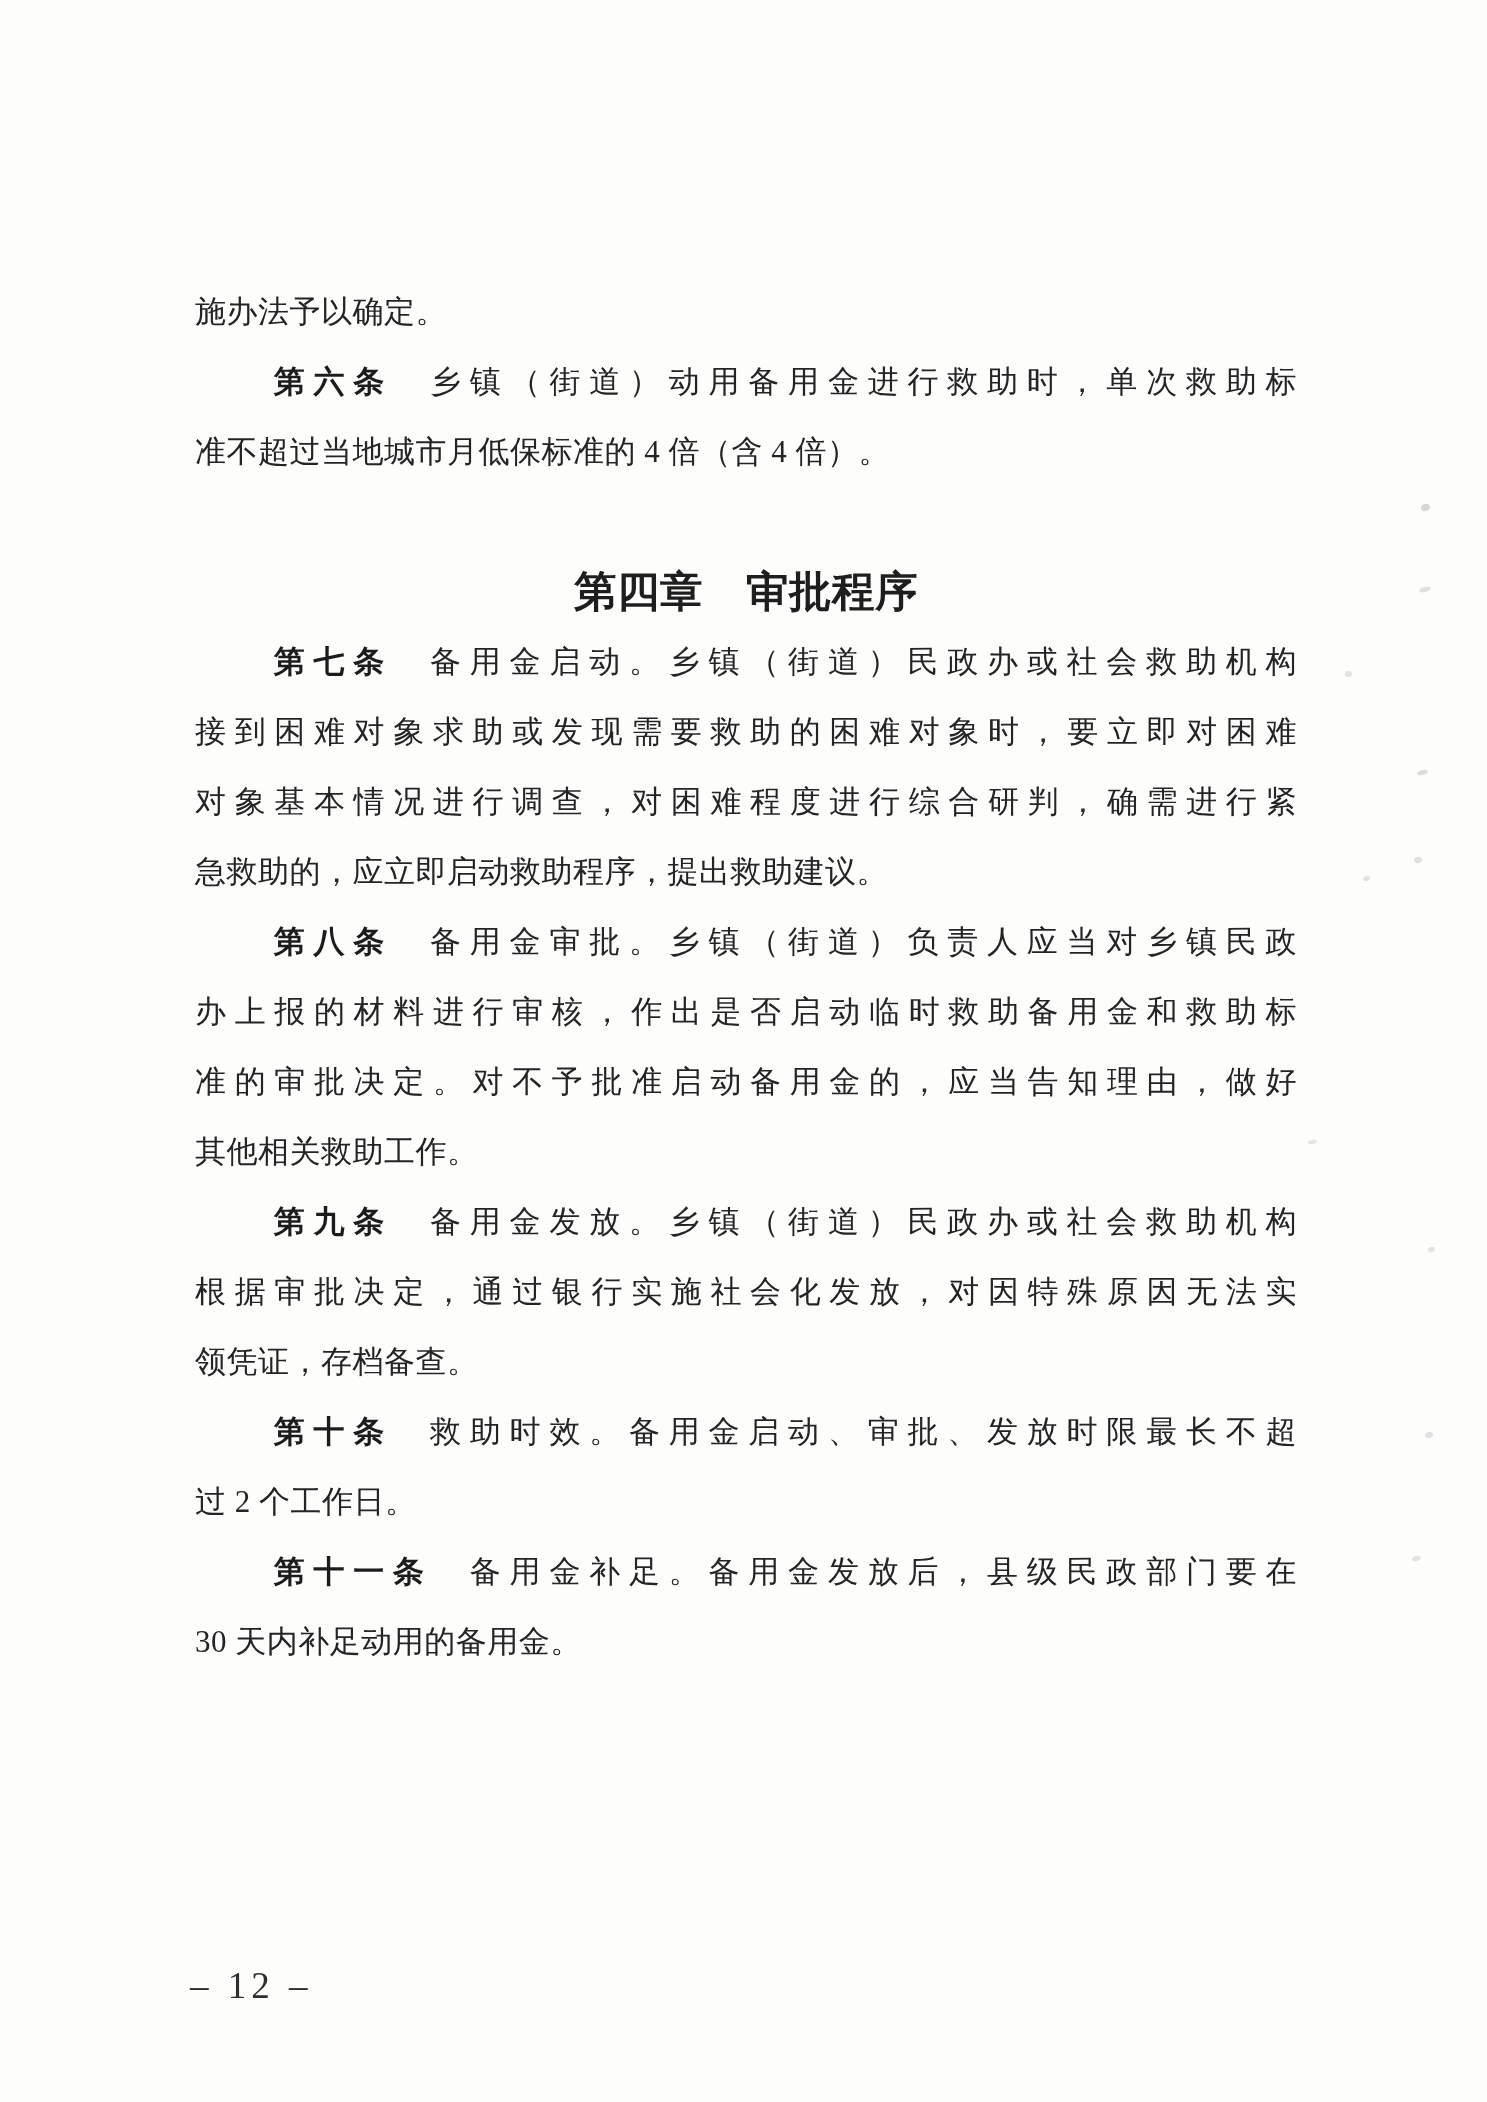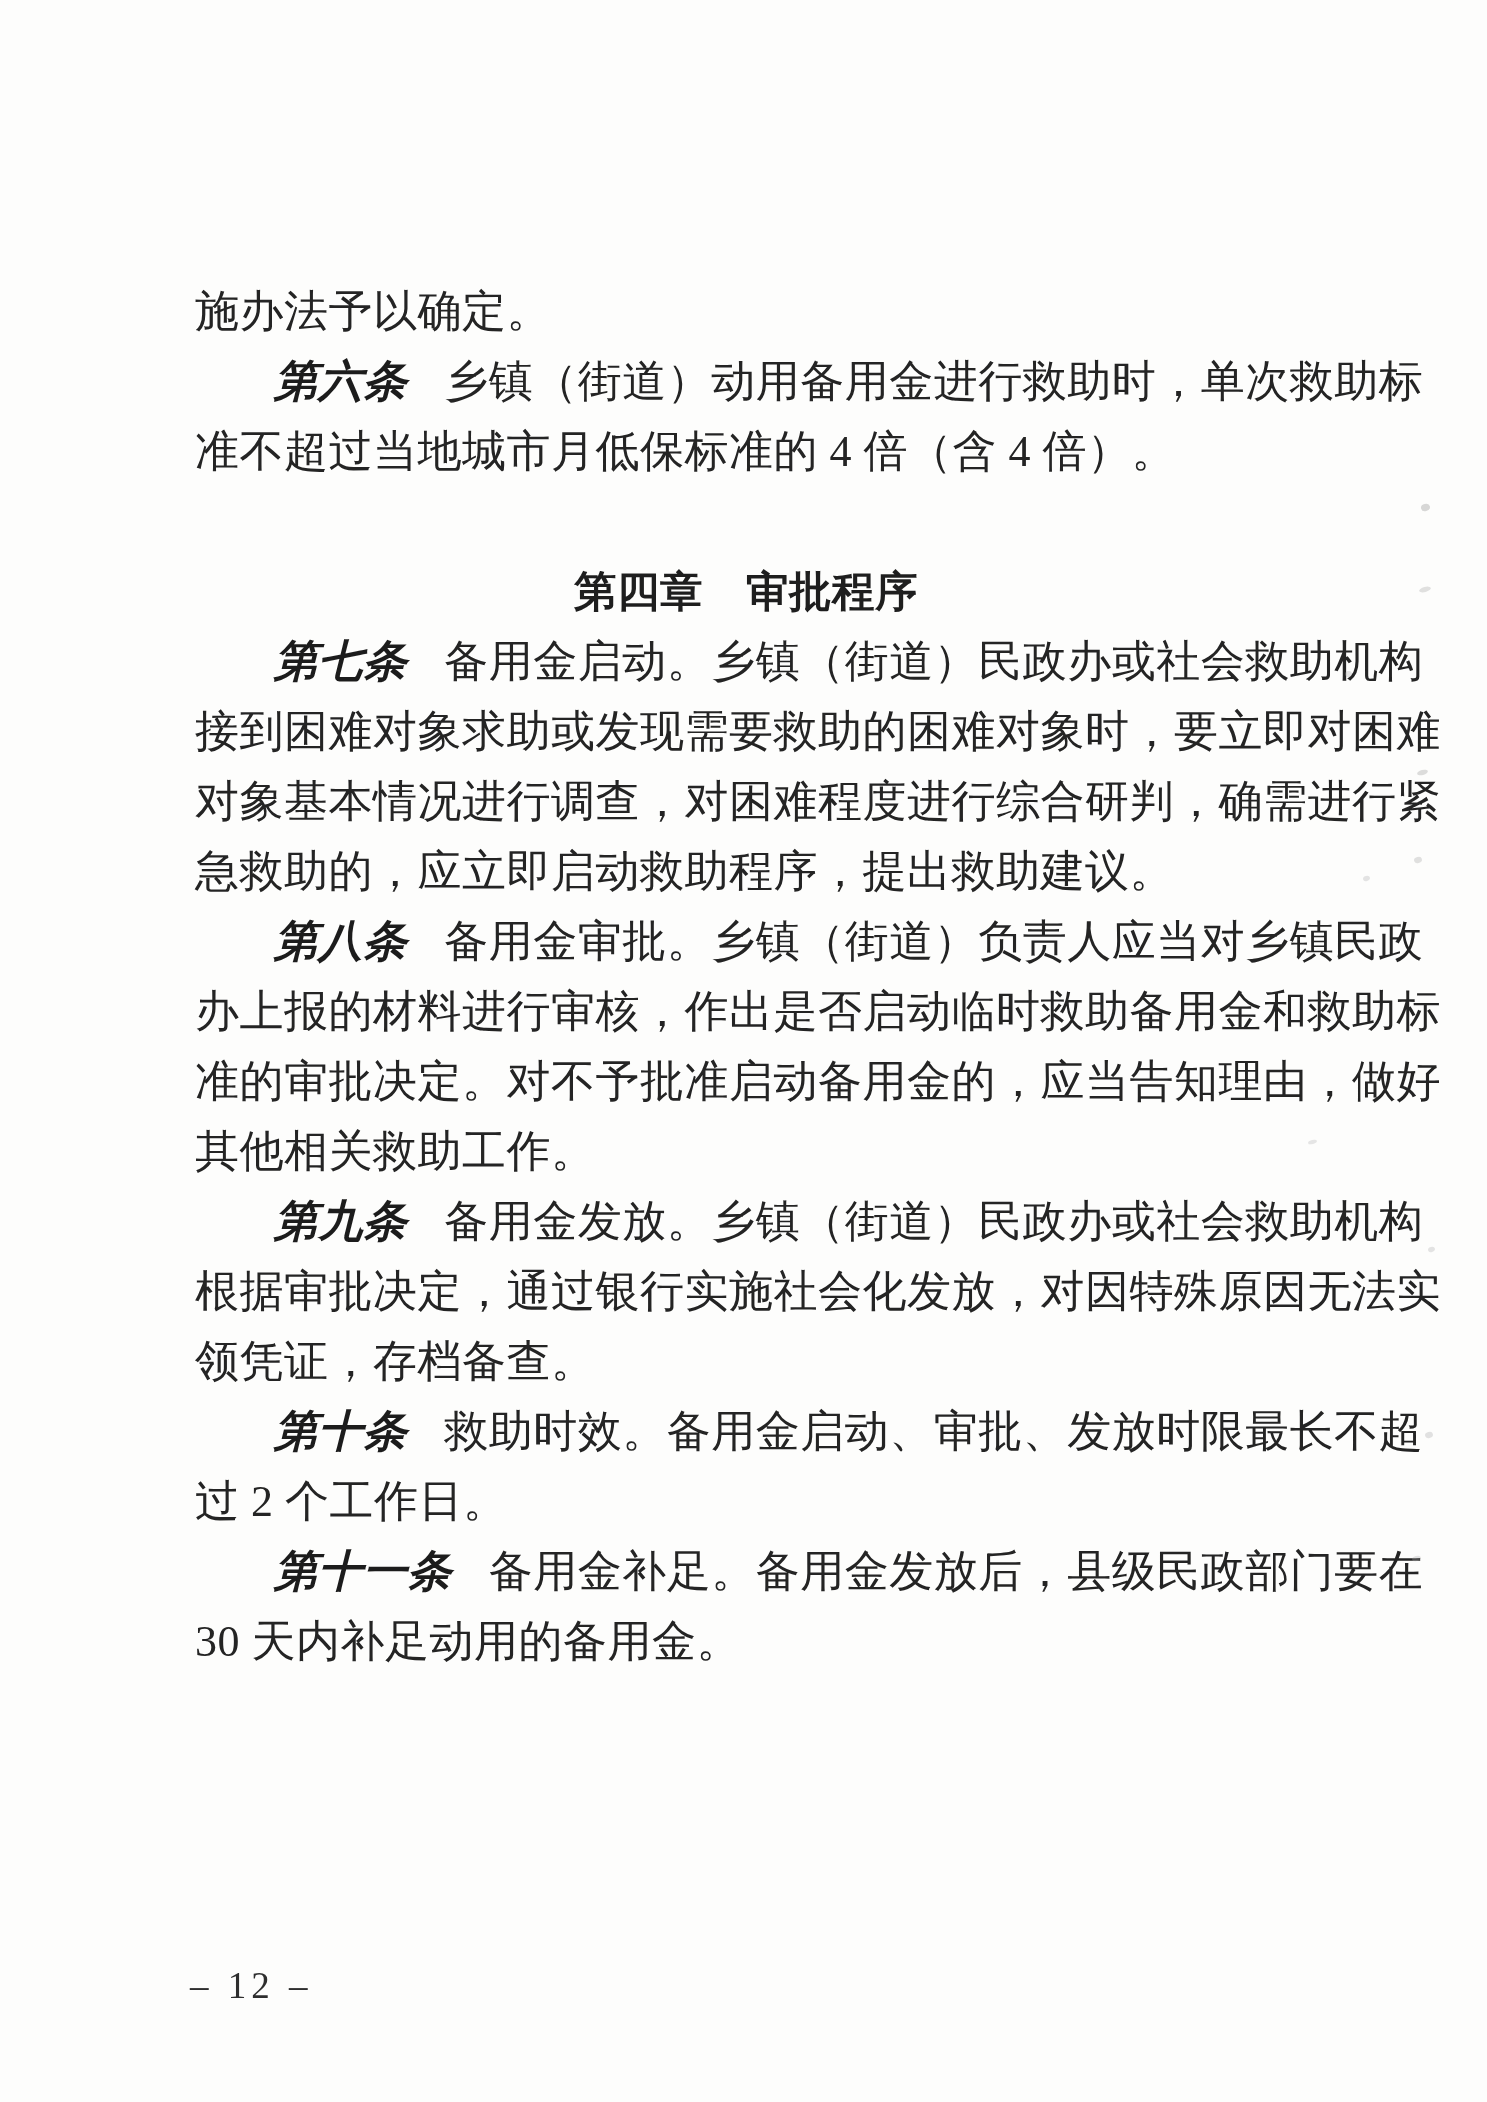--- a/index.html
+++ b/index.html
@@ -18,37 +18,36 @@
   }
   .text-block {
     position: absolute;
     left: 195px;
     top: 277px;
     width: 1102px;
   }
   .line {
     height: 70px;
     line-height: 70px;
-    font-size: 44px;
+    font-size: 31px;
     white-space: nowrap;
     letter-spacing: 0.5px;
   }
   
   .j {
     text-align: justify;
     text-align-last: justify;
   }
   .indent {
     padding-left: 78.7px; 
   }
   .term {
     font-weight: 700;
     margin-right: 37px;
     color: #1c1c1c;
-    font-style: italic;
   }
   .blank {
     height: 70px;
   }
   .heading {
     font-weight: 700;
     font-size: 42.5px;
     text-align: left;
     text-align-last: center;
     color: #1e1e1e;

